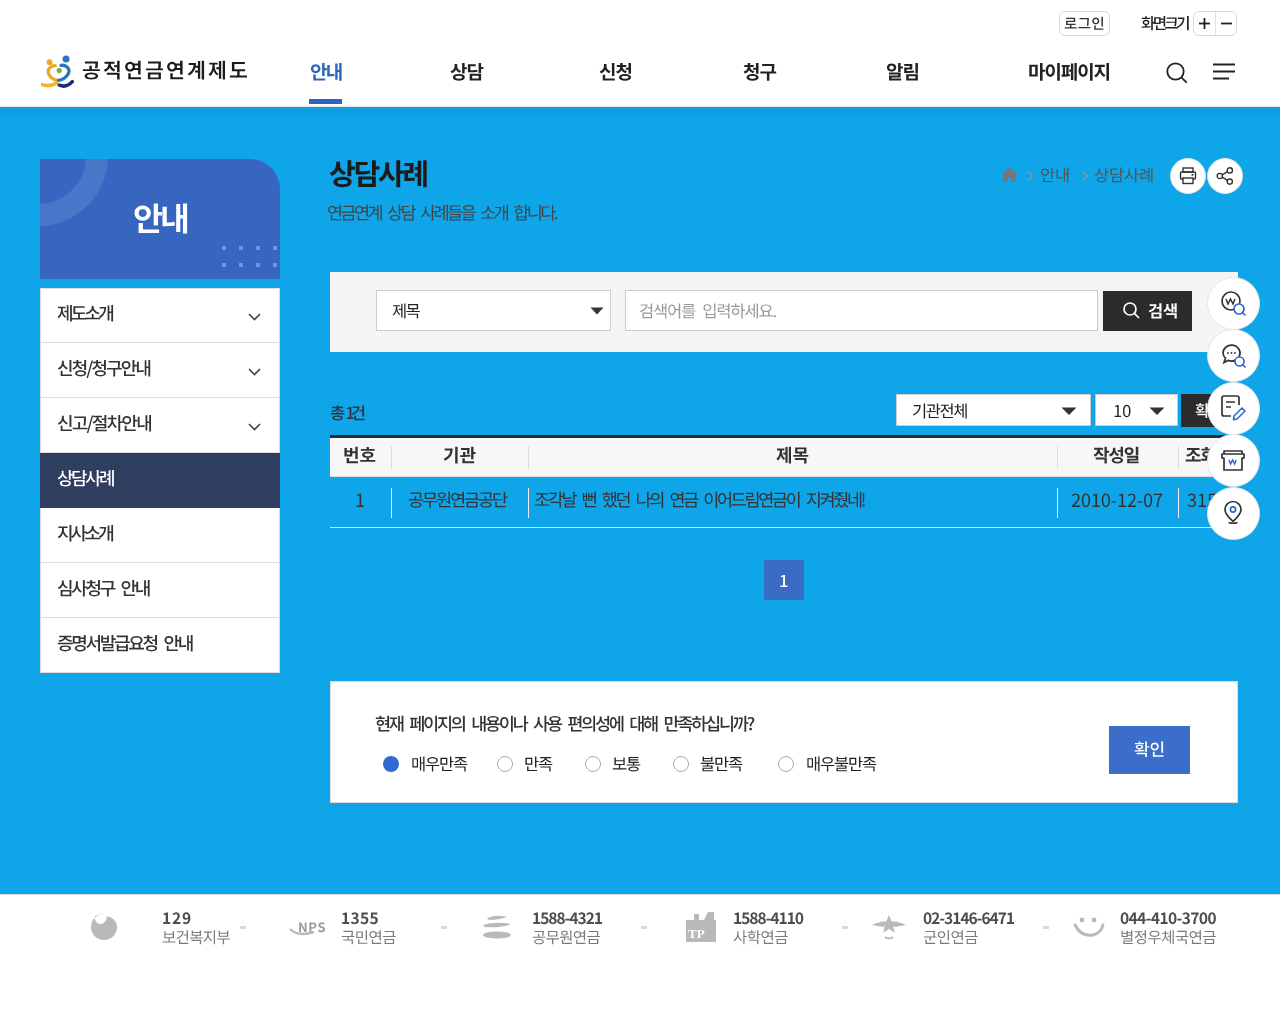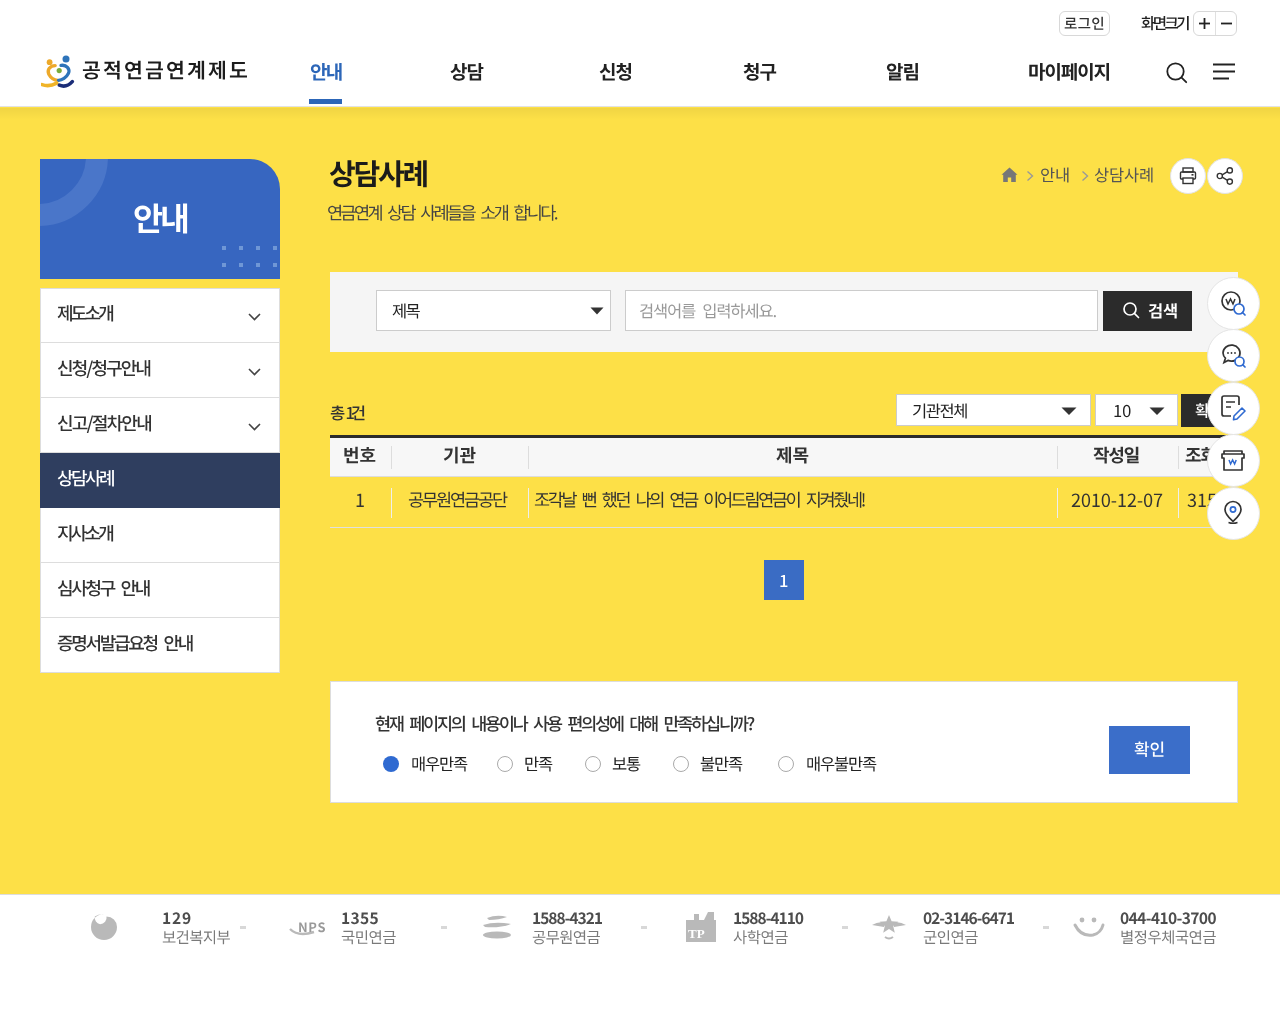--- a/index.html
+++ b/index.html
@@ -1,12 +1,12 @@
 <!DOCTYPE html>
-<html><head><meta charset="utf-8"><style>*{margin:0;padding:0;box-sizing:border-box}body{font-family:"Liberation Sans",sans-serif;background:#fff}#page{position:relative;width:1280px;height:948px;overflow:hidden;background:#fde047}.ab{position:absolute}</style></head><body>
+<html><head><meta charset="utf-8"><style>*{margin:0;padding:0;box-sizing:border-box}body{font-family:"Liberation Sans",sans-serif;background:#fff}#page{position:relative;width:1280px;height:948px;overflow:hidden;background:#0ea5e9}.ab{position:absolute}</style></head><body>
 <div id="page">
     <div class="ab" style="left:0;top:0;width:1280px;height:107px;background:#fff;border-bottom:1px solid #e2e2e2"></div>
     <div class="ab" style="left:0;top:108px;width:1280px;height:12px;background:linear-gradient(rgba(0,0,0,0.05),rgba(0,0,0,0))"></div>
     <svg class="ab" style="left:41px;top:52px" width="36" height="38" viewBox="0 0 36 38">
 <circle cx="8.6" cy="10.2" r="2.9" fill="#eda929"></circle>
 <circle cx="25" cy="7" r="3.5" fill="#2e74ba"></circle>
 <path d="M14.2 13.6 C 9 13.6 5.8 18 7.8 22.2 C 9.7 25.8 13.6 28.1 16.9 28.3" fill="none" stroke="#eda929" stroke-width="3.3" stroke-linecap="round"></path>
 <path d="M20 13.4 C 25.4 12.4 29.4 16.8 27.4 21.4 C 25.5 25.6 20.9 28.2 17.5 28.3" fill="none" stroke="#2e74ba" stroke-width="3.3" stroke-linecap="round"></path>
 <circle cx="18.2" cy="18.6" r="2.6" fill="#7aac3c"></circle>
 <path d="M1 32.6 Q 8 35.2 15.8 31.2" fill="none" stroke="#f0b428" stroke-width="3.6" stroke-linecap="round"></path>

